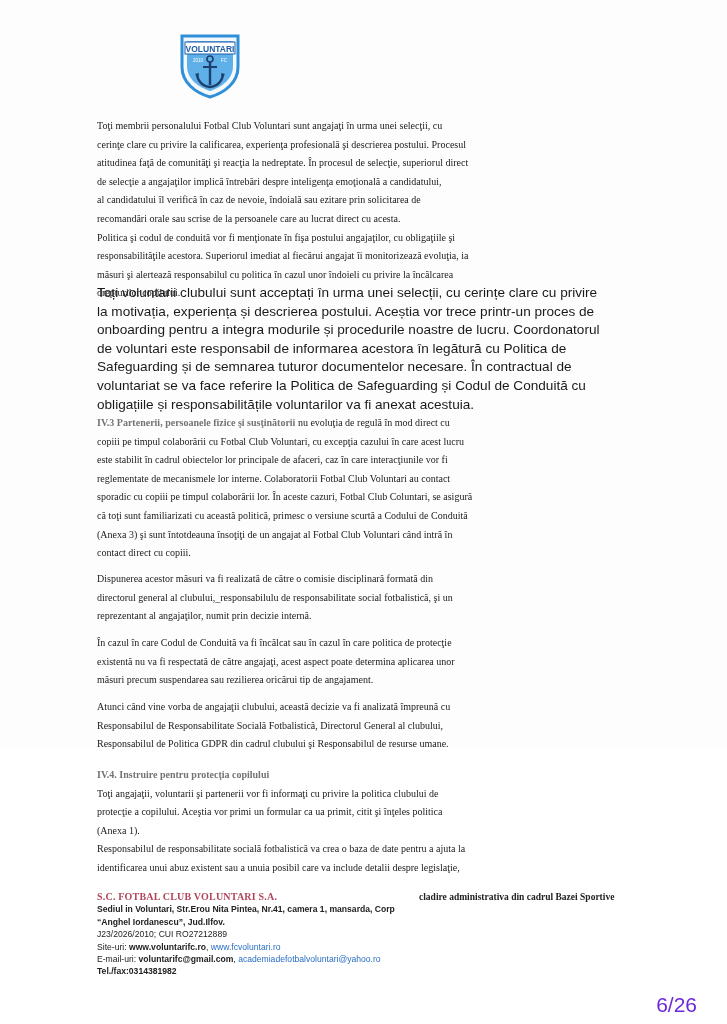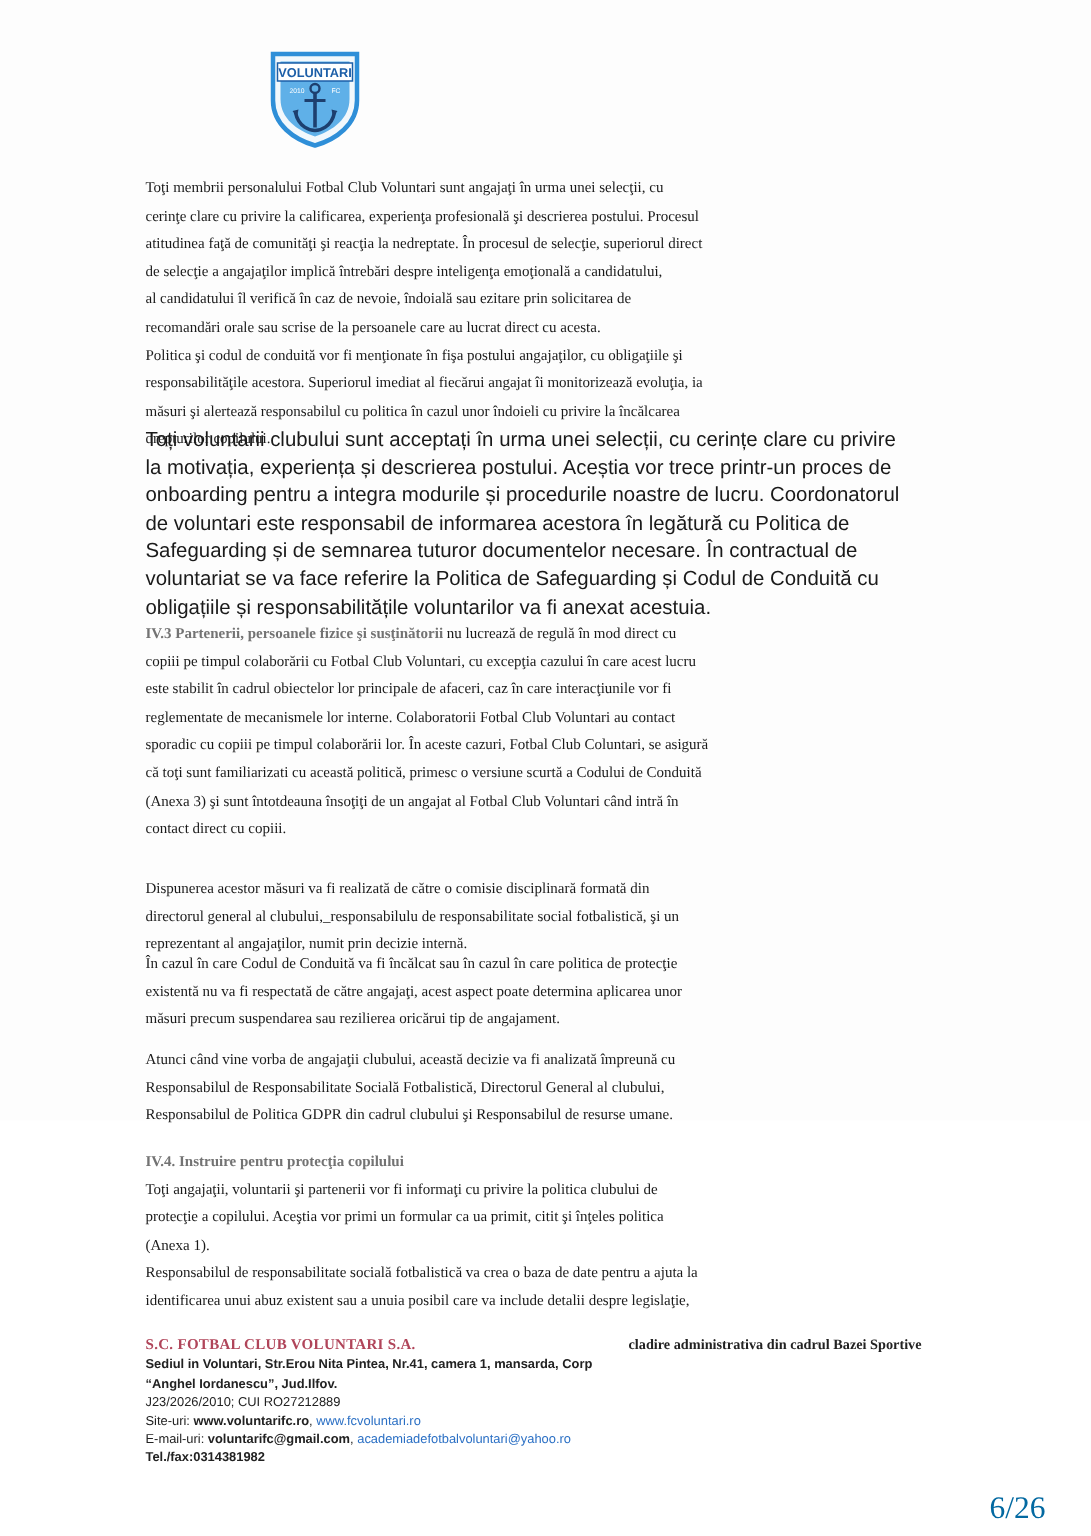--- a/index.html
+++ b/index.html
@@ -11,21 +11,21 @@
   .logo { position: absolute; left: 178px; top: 33px; width: 64px; height: 66px; }
   .body-text { position: absolute; left: 97px; width: 600px; font-size: 10px; line-height: 18.6px; }
   .line { white-space: nowrap; display: block; }
   .sans { font-family: "Liberation Sans", sans-serif; font-size: 13.6px; line-height: 18.6px; }
   .heading { color: #737373; font-weight: bold; }
   .footer { position: absolute; left: 97px; top: 879px; width: 600px; font-family: "Liberation Sans", sans-serif; font-size: 8.6px; line-height: 12.4px; font-weight: bold; color: #222; }
   .footer .company { font-family: "Liberation Serif", serif; color: #b0455a; font-size: 10px; font-weight: bold; letter-spacing: 0.2px; margin-top: 12px; }
   .footer .right-note { position: absolute; left: 322px; top: 12px; font-family: "Liberation Serif", serif; font-size: 9.5px; }
   .footer a { color: #2a6fc4; font-weight: normal; }
   .footer a.dark { color: #222; font-weight: bold; }
-  .page-num { position: absolute; right: 30px; top: 993px; font-family: Liberation Serif, serif; font-size: 21px; color: #0369a1; }
+  .page-num { position: absolute; right: 30px; top: 993px; font-family: Liberation Sans, sans-serif; font-size: 21px; color: #6d28d9; }
 </style>
 </head>
 <body>
 
 <div class="page">
 
   <svg class="logo" viewBox="0 0 64 66">
     <path d="M4 3 H60 V34 C60 50 46 60 32 64 C18 60 4 50 4 34 Z" fill="#f2f8fc" stroke="#2f8fd8" stroke-width="3"></path>
     <path d="M9 8 H55 V33 C55 46 44 54 32 58 C20 54 9 46 9 33 Z" fill="#5fb0e8"></path>
     <rect x="7" y="9" width="50" height="12" fill="#ffffff" stroke="#1d5fa8" stroke-width="1"></rect>
@@ -56,31 +56,31 @@
     <span class="line">Toți voluntarii clubului sunt acceptați în urma unei selecții, cu cerințe clare cu privire</span>
     <span class="line">la motivația, experiența și descrierea postului. Aceștia vor trece printr-un proces de</span>
     <span class="line">onboarding pentru a integra modurile și procedurile noastre de lucru. Coordonatorul</span>
     <span class="line">de voluntari este responsabil de informarea acestora în legătură cu Politica de</span>
     <span class="line">Safeguarding și de semnarea tuturor documentelor necesare. În contractual de</span>
     <span class="line">voluntariat se va face referire la Politica de Safeguarding și Codul de Conduită cu</span>
     <span class="line">obligațiile și responsabilitățile voluntarilor va fi anexat acestuia.</span>
   </div>
 
   <div class="body-text" style="top:414px;">
-    <span class="line"><span class="heading">IV.3 Partenerii,  persoanele fizice  şi susţinătorii</span><span> nu lucrează de regulă în mod direct cu</span></span>
+    <span class="line"><span class="heading">IV.3 Partenerii,  persoanele fizice  şi susţinătorii</span><span> nu evoluţia de regulă în mod direct cu</span></span>
     <span class="line">copiii pe timpul colaborării cu Fotbal Club Voluntari, cu excepţia cazului în care acest lucru</span>
     <span class="line">este stabilit în cadrul obiectelor lor principale de afaceri, caz în care interacţiunile vor fi</span>
     <span class="line">reglementate de mecanismele lor interne. Colaboratorii Fotbal Club Voluntari au contact</span>
     <span class="line">sporadic cu copiii pe timpul colaborării lor. În aceste cazuri, Fotbal Club Coluntari, se asigură</span>
     <span class="line">că toţi sunt familiarizati cu această politică, primesc o versiune scurtă a Codului de Conduită</span>
     <span class="line">(Anexa 3) şi sunt întotdeauna însoţiţi de un angajat al Fotbal Club Voluntari  când intră în</span>
     <span class="line">contact direct cu copiii.</span>
   </div>
 
-  <div class="body-text" style="top:584px;">
+  <div class="body-text" style="top:570px;">
     <span class="line">Dispunerea acestor măsuri va fi realizată de către o comisie disciplinară formată din</span>
     <span class="line">directorul general al clubului,_responsabilulu de responsabilitate social fotbalistică, şi un</span>
     <span class="line">reprezentant al angajaţilor, numit prin decizie internă.</span>
   </div>
 
   <div class="body-text" style="top:634px;">
     <span class="line">În cazul în  care  Codul de Conduită va fi încălcat sau în cazul în care politica de protecţie</span>
     <span class="line">existentă nu va fi respectată de către angajaţi, acest aspect poate determina aplicarea unor</span>
     <span class="line">măsuri precum suspendarea sau rezilierea oricărui tip de angajament.</span>
   </div>

